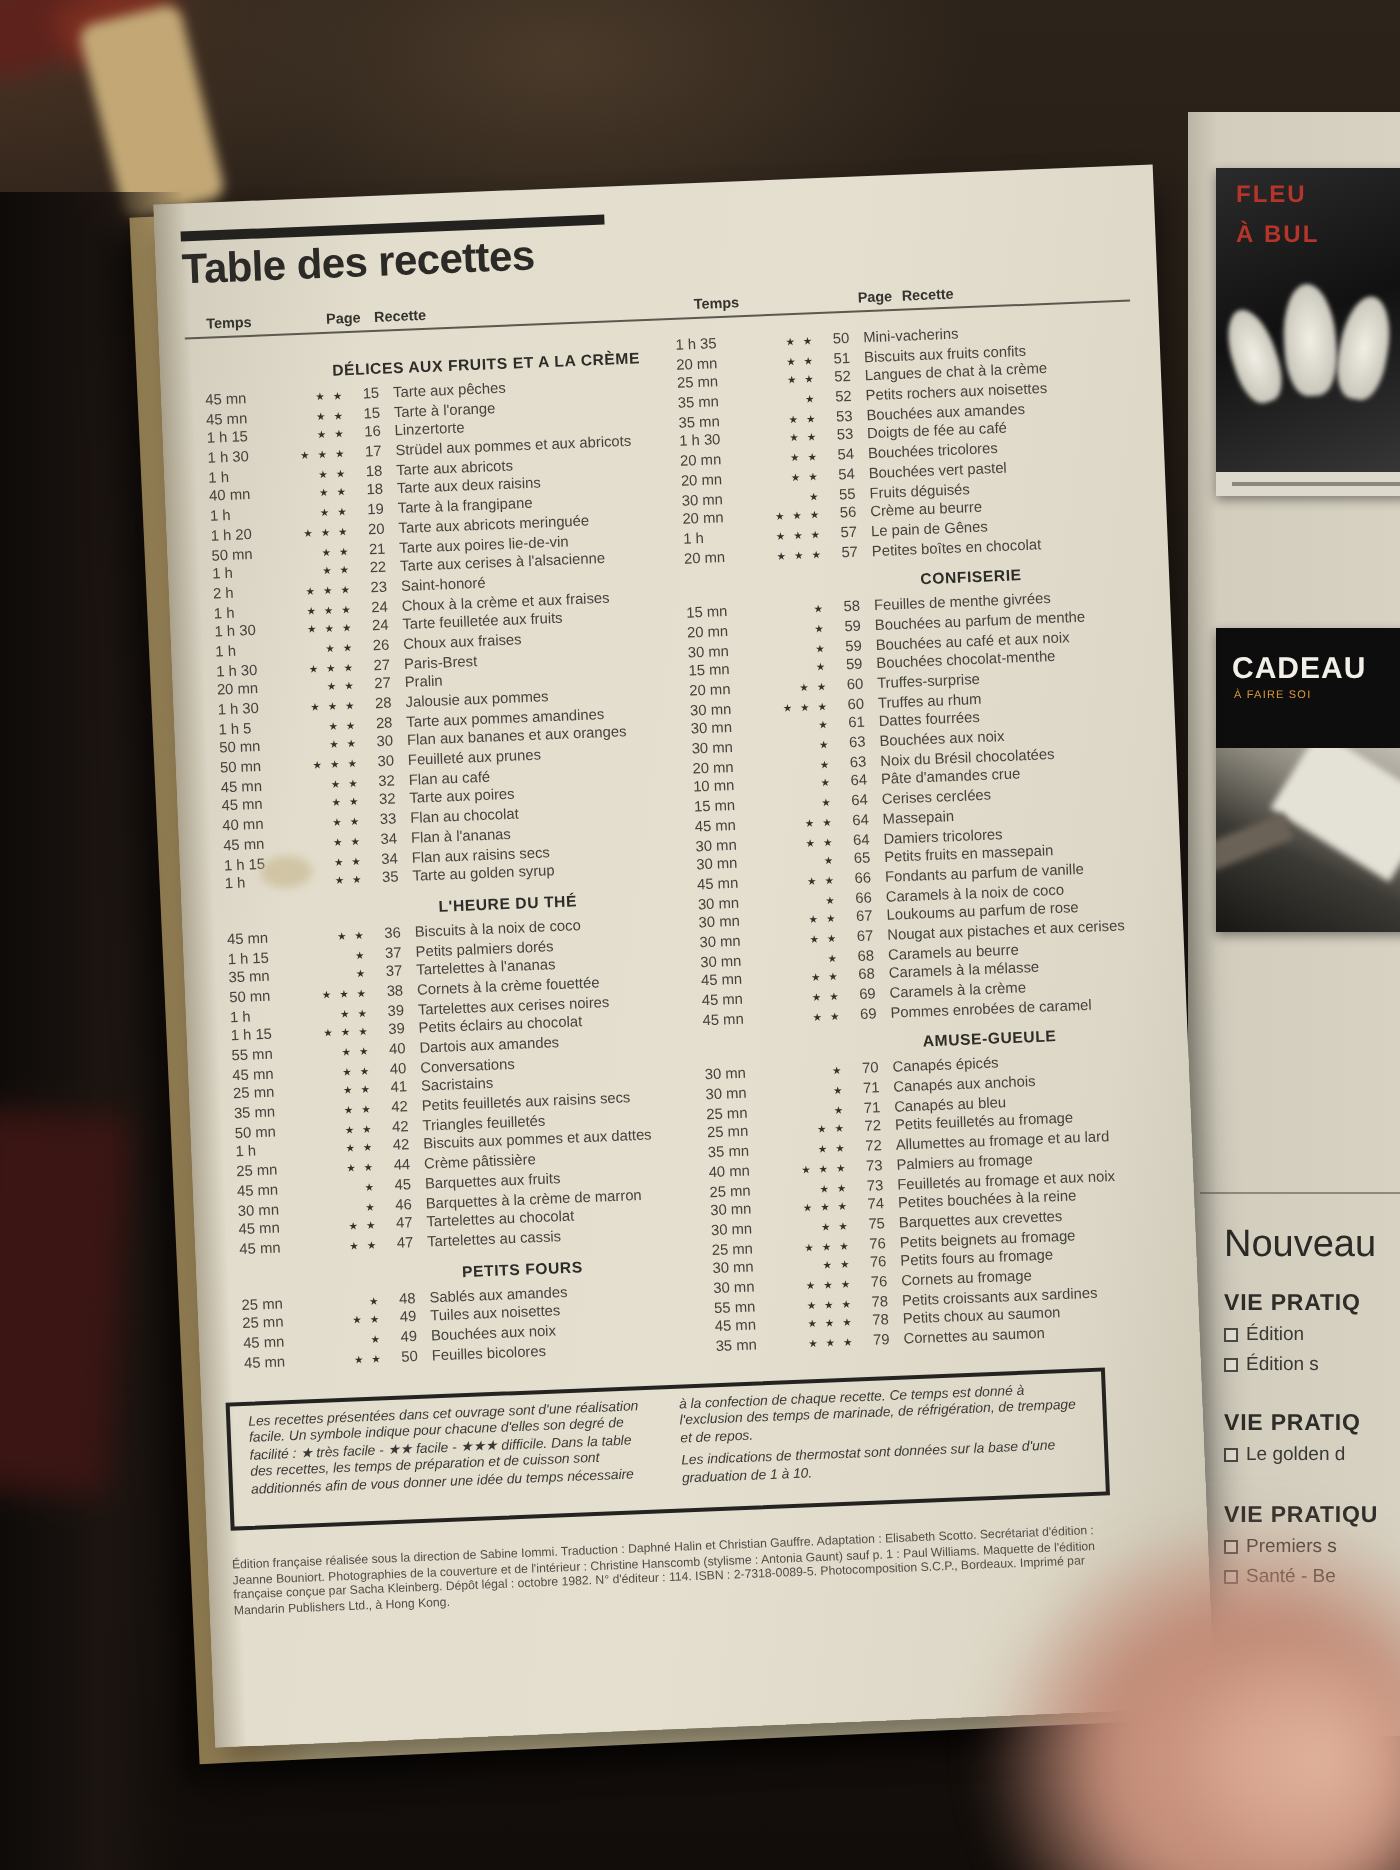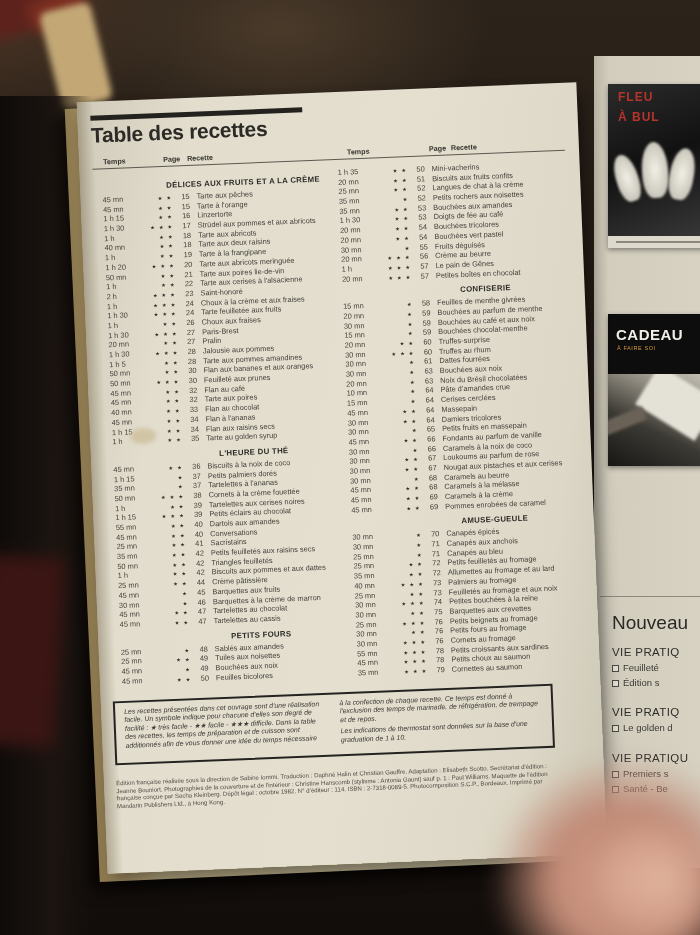--- a/index.html
+++ b/index.html
@@ -35,21 +35,21 @@
   .cover-bot .cb-title { color:#f2efe8; font-weight:bold; font-size:15px; letter-spacing:.5px; margin:12px 0 0 8px; }
   .cover-bot .cb-sub { font-size:5.5px; letter-spacing:.6px; margin:2px 0 0 9px; }
   .cb-photo { position:absolute; left:0; bottom:0; width:100%; height:92px; overflow:hidden;
     background:linear-gradient(205deg, #c9c5ba 0%, #8d897e 30%, #3c3a34 60%, #181715 100%); }
   .cb-shape { position:absolute; background:#e4e1d6; filter:blur(1.5px); }
   .cbs1 { left:34px; top:6px; width:70px; height:46px; transform:rotate(32deg); }
   .cbs2 { left:-6px; top:40px; width:44px; height:14px; transform:rotate(-22deg); background:#6b6257; }
   .side-rule { position:absolute; left:6px; top:540px; width:120px; height:1px; background:#8d8a7c; }
   .nouveau { position:absolute; left:18px; top:556px; font-size:19px; font-weight:normal; color:#2b2a26; white-space:nowrap; }
   .vp-group { position:absolute; left:18px; white-space:nowrap; }
-  .vp-h { font-size:11.5px; font-weight:normal; color:#2e2d29; letter-spacing:.4px; }
+  .vp-h { font-size:11.5px; font-weight:bold; color:#2e2d29; letter-spacing:.4px; }
   .vp-item { font-size:9.5px; color:#3a3935; margin-top:4px; }
   .cbx { display:inline-block; width:7px; height:7px; border:1.2px solid #4c4b45; margin-right:4px; vertical-align:-1px; background:#e7e3d6; }
 
   
   .page-stack { position:absolute; left:82px; top:97px; width:506px; height:774px;
     background:linear-gradient(90deg, #8f7b50 0%, #bda573 6%, #cdbe93 12%, #d5cdb0 100%);
     transform:rotate(-2.6deg); z-index:4; box-shadow:-10px 8px 16px rgba(0,0,0,.6); }
 
   
   .page { position:absolute; left:92px; top:92px; width:500px; height:772px;
@@ -117,21 +117,21 @@
       <div class="cb-sub" style="color:#d99a3e;">À FAIRE SOI</div>
       <div class="cb-photo">
         <div class="cb-shape cbs1"></div>
         <div class="cb-shape cbs2"></div>
       </div>
     </div>
     <div class="side-rule"></div>
     <div class="nouveau">Nouveau</div>
     <div class="vp-group" style="top:590px;">
       <div class="vp-h">VIE PRATIQ</div>
-      <div class="vp-item"><span class="cbx"></span><span>Feuilleté</span></div>
+      <div class="vp-item"><span class="cbx"></span><span>Édition</span></div>
       <div class="vp-item"><span class="cbx"></span><span>Édition s</span></div>
     </div>
     <div class="vp-group" style="top:650px;">
       <div class="vp-h">VIE PRATIQ</div>
       <div class="vp-item"><span class="cbx"></span><span>Le golden d</span></div>
     </div>
     <div class="vp-group" style="top:696px;">
       <div class="vp-h">VIE PRATIQU</div>
       <div class="vp-item"><span class="cbx"></span><span>Premiers s</span></div>
       <div class="vp-item"><span class="cbx"></span><span>Santé - Be</span></div>

